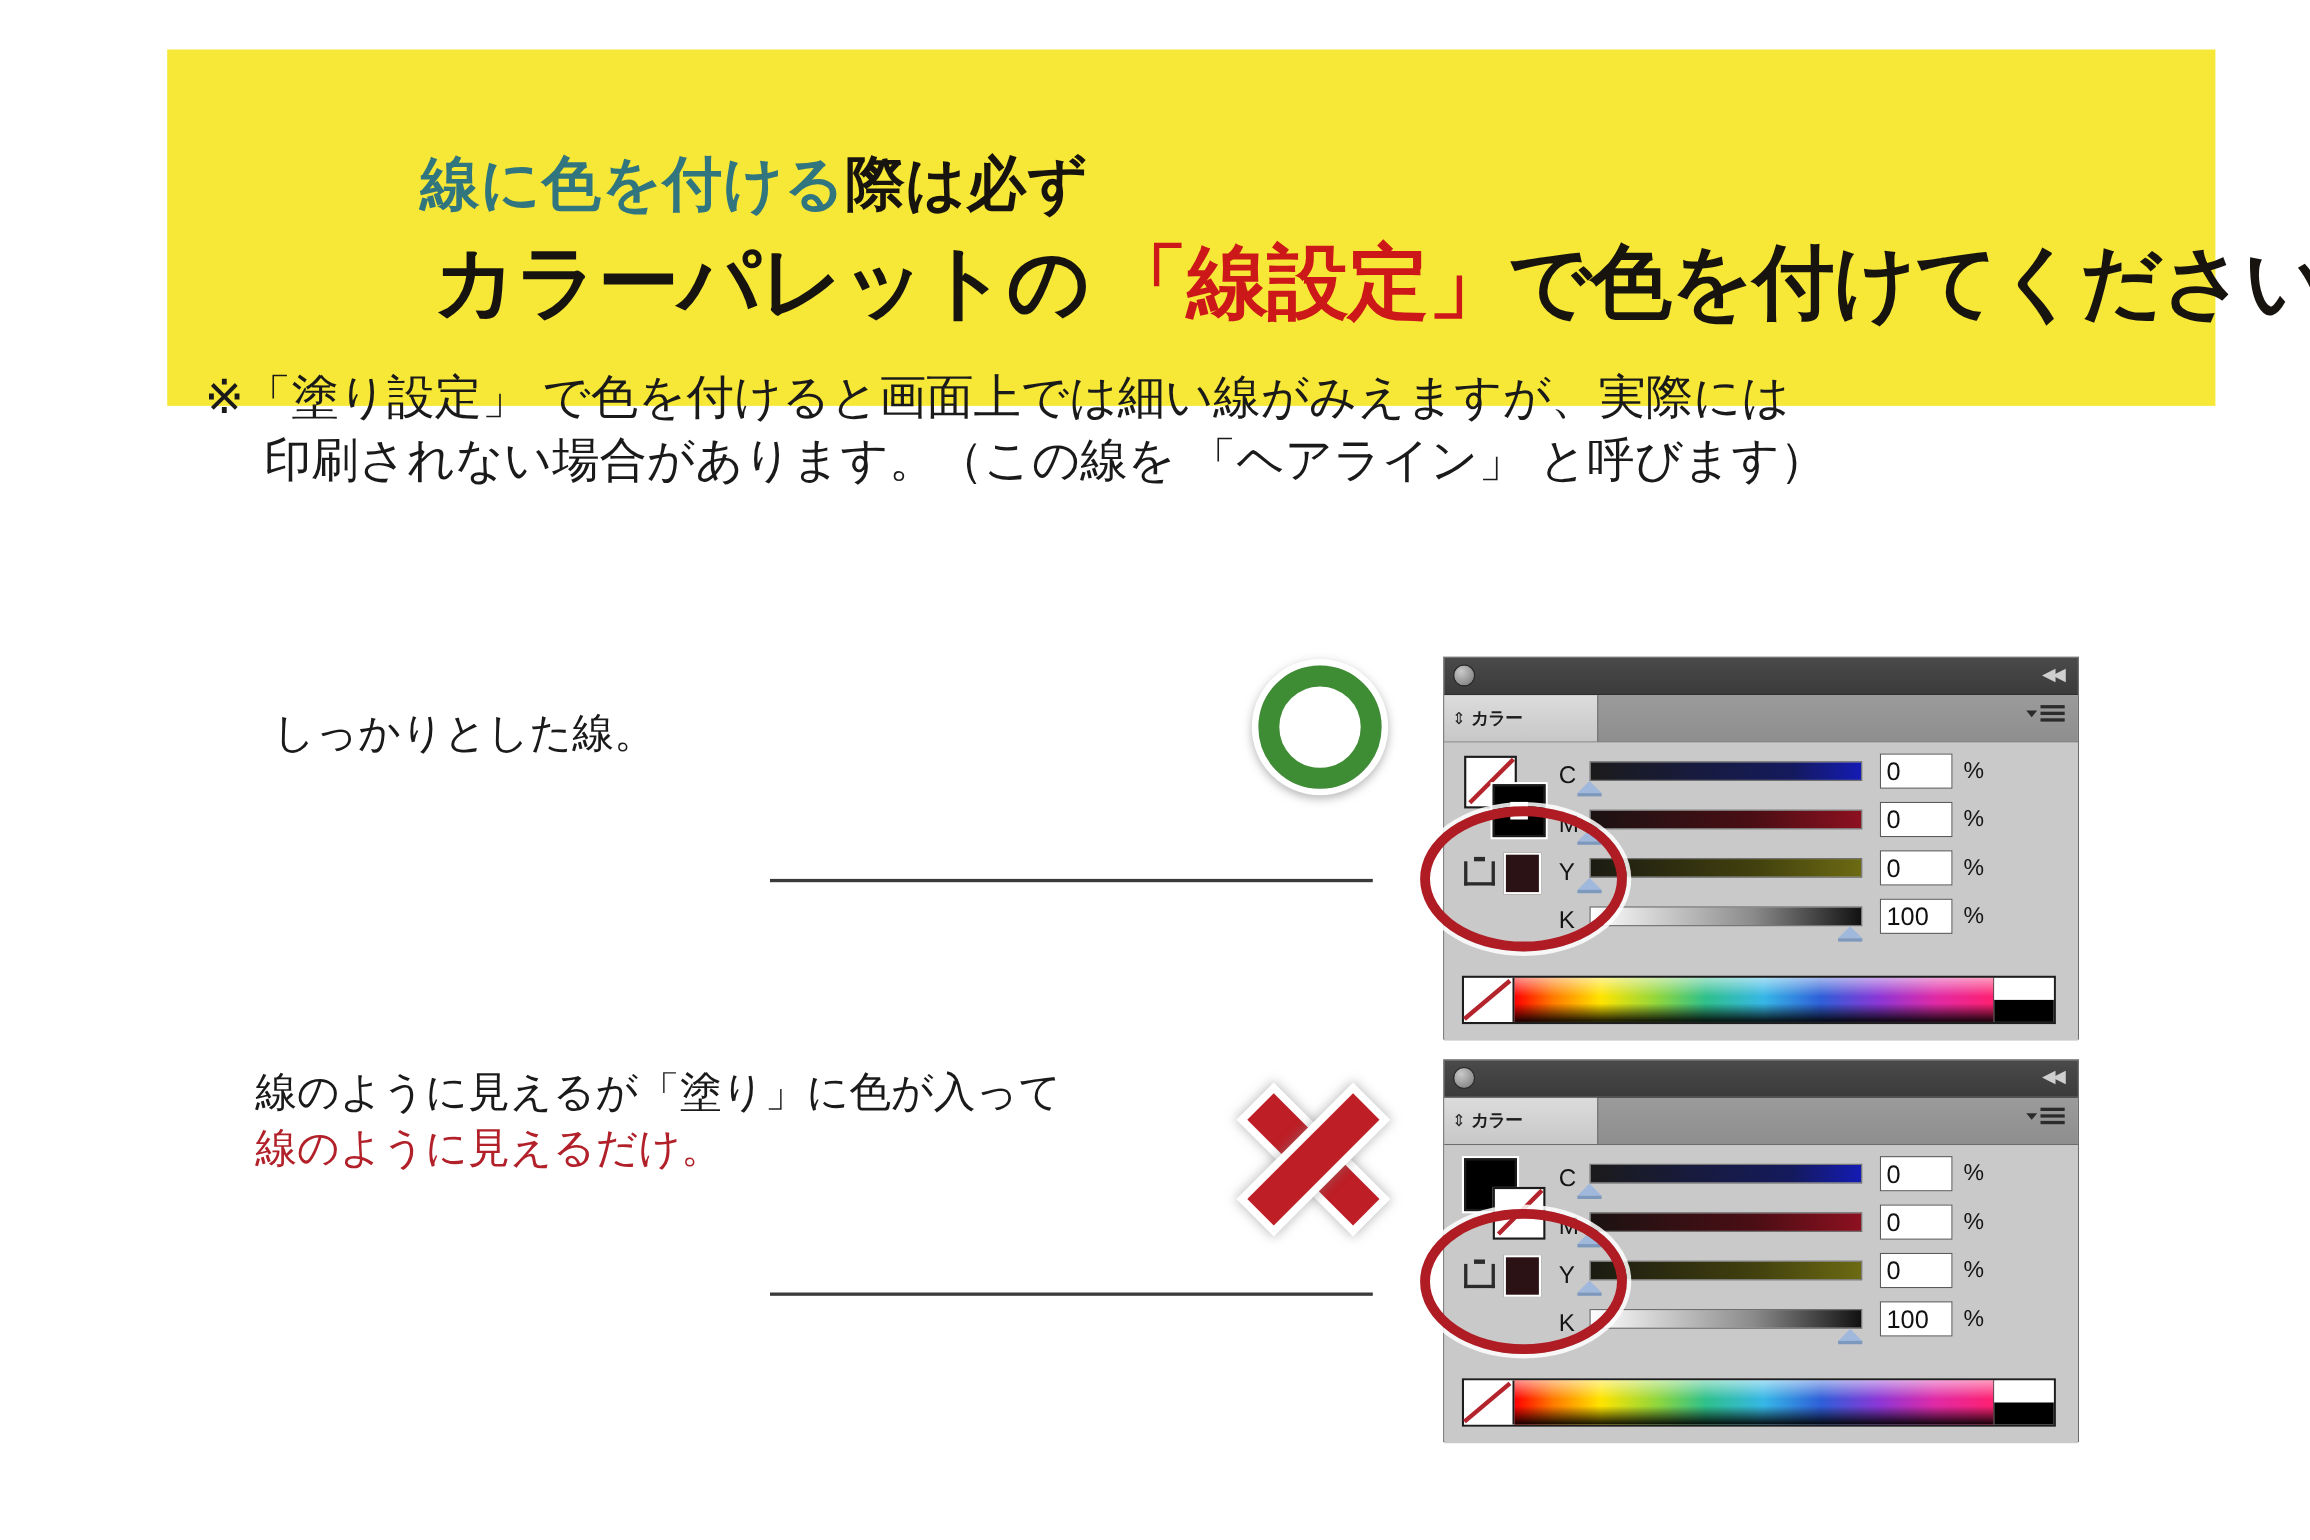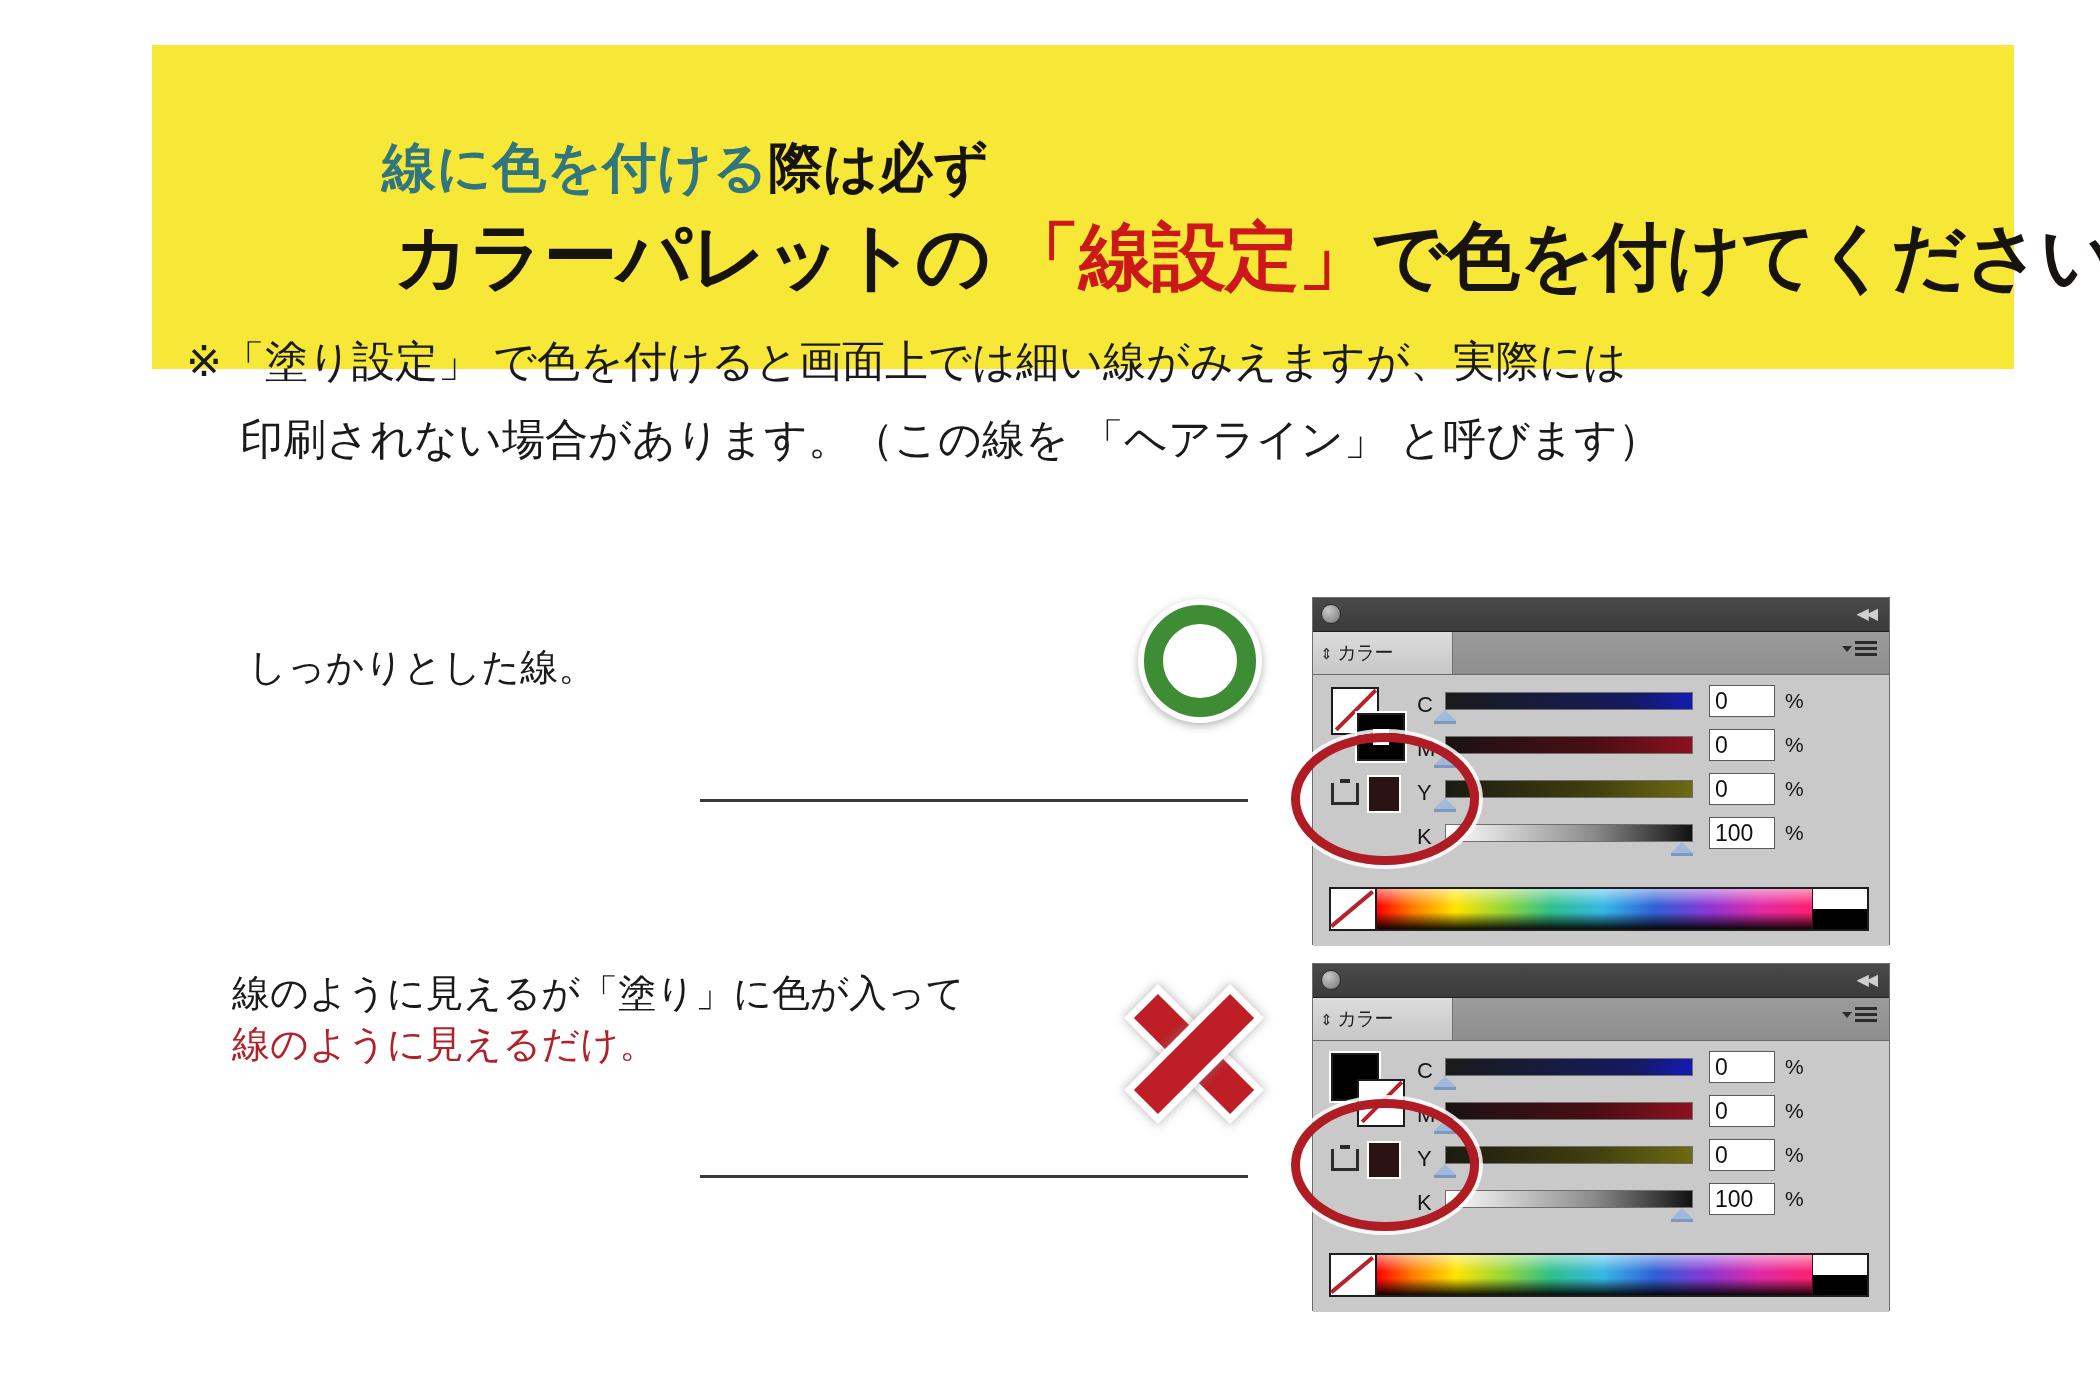--- a/index.html
+++ b/index.html
@@ -55,21 +55,21 @@
   .note {
     position: absolute;
     left: 186px;
     top: 332px;
     width: 1800px;
     font-size: 43px;
     line-height: 1.36;
     color: #1A1A1A;
     white-space: nowrap;
   }
-  .note-l2 { padding-left: 54px; margin-top: 20px; }
+  .note-l2 { padding-left: 54px; }
 
   
   .desc {
     position: absolute;
     font-size: 38px;
     line-height: 1.35;
     color: #1A1A1A;
     white-space: nowrap;
   }
   .desc-1 { left: 248px; top: 642px; }
@@ -177,23 +177,23 @@
     align-items: center;
     padding-left: 7px;
     gap: 5px;
   }
   .tab-grip {
     font-size: 15px;
     color: #2c2c2c;
     line-height: 1;
   }
   .tab-label {
-    font-size: 19px;
+    font-size: 16px;
     color: #1d1d1d;
-    font-weight: normal;
+    font-weight: bold;
     letter-spacing: -1px;
   }
   .panel-menu {
     position: absolute;
     right: 12px;
     top: 9px;
     display: flex;
     align-items: center;
     gap: 3px;
   }

